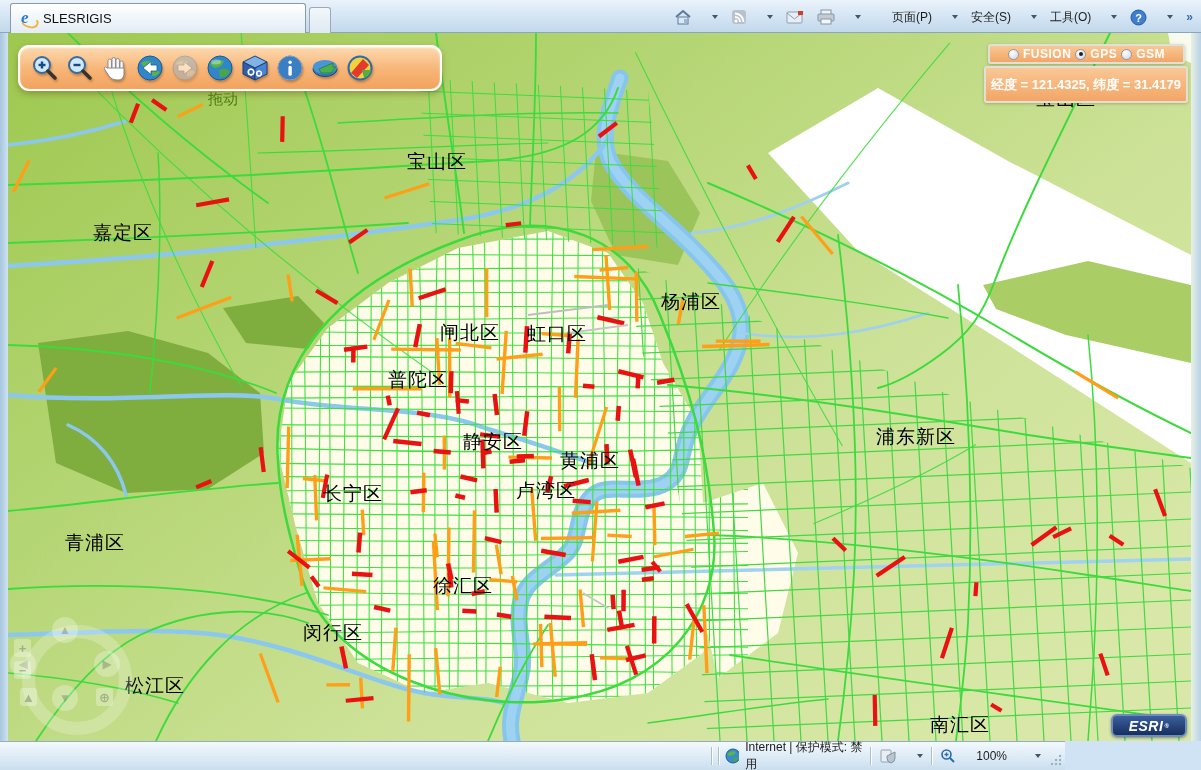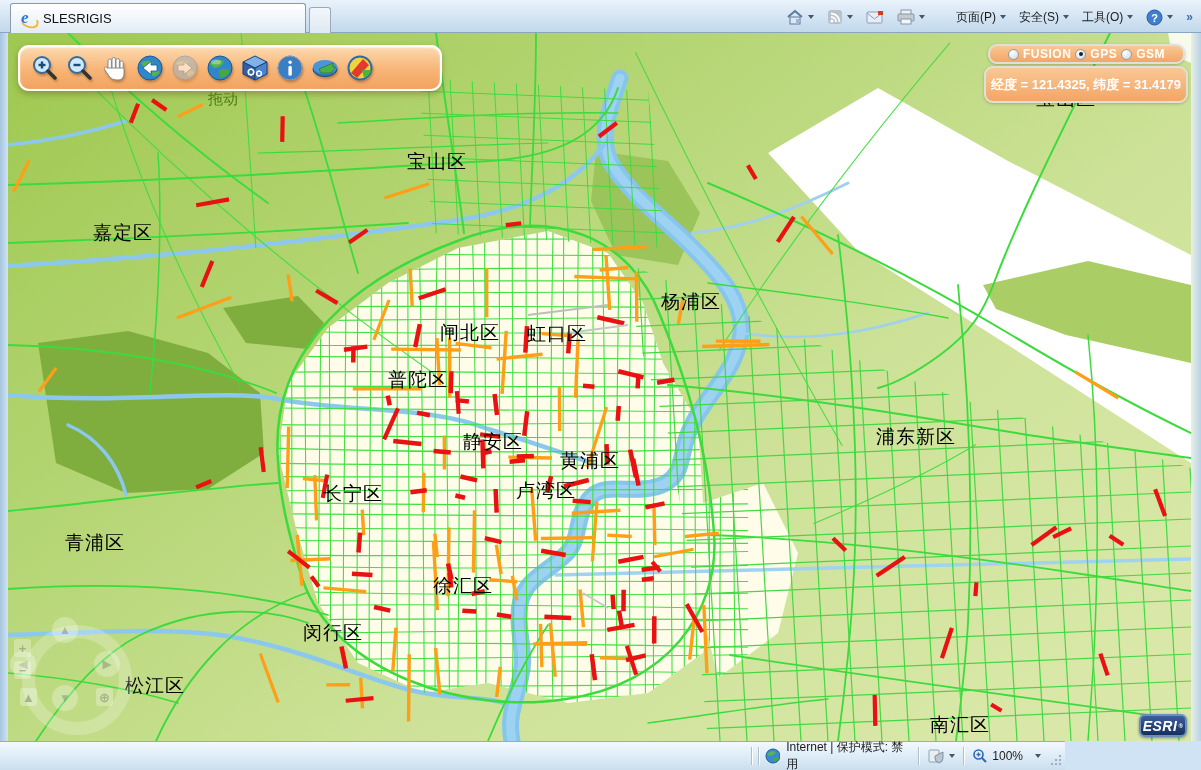--- a/index.html
+++ b/index.html
@@ -13,21 +13,21 @@
     background:linear-gradient(#ffffff,#f2f7fb 45%,#e2ecf5);border:1px solid #8a9aa9;border-bottom:none;
     border-radius:3px 3px 0 0;display:flex;align-items:center;gap:7px;padding:0 9px;font-size:13px;color:#111}
   .tab-stub{position:absolute;left:309px;top:7px;width:22px;height:26px;box-sizing:border-box;
     background:linear-gradient(#f2f7fb,#dfe9f2);border:1px solid #9aaaba;border-bottom:none;border-radius:3px 3px 0 0}
   .ie-ico{width:16px;height:16px;position:relative;flex:0 0 auto}
   .ie-ico .e{position:absolute;left:1px;top:-3px;font:bold italic 17px "Liberation Serif",serif;color:#2a7ad4}
   .ie-ico .swoosh{position:absolute;left:0;top:4px;width:15px;height:9px;border:2px solid #f4b63a;
     border-top-color:transparent;border-left-color:transparent;border-radius:50%;transform:rotate(18deg)}
   .cmdbar{position:absolute;right:6px;top:4px;height:26px;display:flex;align-items:center;gap:9px;
     font-size:12px;color:#1c1c1c;white-space:nowrap}
-  .cmd-item{display:flex;align-items:center;gap:4px;padding:2px 2px;cursor:default}
+  .cmd-item{display:flex;align-items:center;gap:20px;padding:2px 2px;cursor:default}
   .dd{width:0;height:0;border-left:3.5px solid transparent;border-right:3.5px solid transparent;border-top:4px solid #44566a}
   .csep{width:9px}
 
   
   .border-left{position:absolute;left:0;top:33px;width:8px;height:708px;background:linear-gradient(90deg,#a6c5de,#cfe3f2)}
   .border-right{position:absolute;left:1191px;top:33px;width:10px;height:708px;background:linear-gradient(90deg,#e7f1e4,#b9d2e6)}
   .statusbar{position:absolute;left:0;top:741px;width:1065px;height:29px;box-sizing:border-box;
     background:linear-gradient(#f3f8fd,#dcebf6 55%,#cbdeee);border-top:1px solid #93adc4;
     display:flex;align-items:center;font-size:12px;color:#1c1c1c}
   .ssep{width:1px;height:18px;background:#aebfce;box-shadow:1px 0 0 #fff;margin:0 6px}
@@ -50,42 +50,42 @@
   .map-toolbar{position:absolute;left:10px;top:12px;width:424px;height:46px;box-sizing:border-box;
     border-radius:11px;border:2px solid #ffffff;
     background:linear-gradient(#fcd9ae,#f7b476 55%,#f2a35f);
     box-shadow:0 3px 6px rgba(90,55,15,.35), inset 0 1px 2px rgba(255,255,255,.7);
     display:flex;align-items:center;gap:4px;padding:0 9px}
   .tool-btn{width:31px;height:31px;border:none;background:transparent;padding:0;cursor:pointer;
     display:flex;align-items:center;justify-content:center;filter:drop-shadow(1px 2px 1px rgba(80,45,10,.35))}
   .drag-tip{position:absolute;left:200px;top:57px;font-size:15px;font-weight:normal;color:#4d7c0f}
 
   
-  .pill{position:absolute;box-sizing:border-box;border:2px solid #dfe0d8;border-radius:9px;
+  .pill{position:absolute;box-sizing:border-box;border:2px solid #dfe0d8;border-radius:3px;
     background:linear-gradient(#f9c795,#f3a666);box-shadow:0 1px 3px rgba(90,55,15,.3);
     display:flex;align-items:center;justify-content:center;color:#fff;font-weight:bold}
   .mode-pill{left:980px;top:11px;width:197px;height:20px;gap:4px;font-size:12px;letter-spacing:.5px}
   .mode-opt{display:flex;align-items:center;gap:4px;cursor:pointer}
   .radio{width:11px;height:11px;border-radius:50%;border:1px solid #8d9aa5;box-sizing:border-box;
     background:radial-gradient(circle at 35% 30%,#ffffff,#cdd6de);position:relative;flex:0 0 auto}
   .radio.selected::after{content:"";position:absolute;left:2.5px;top:2.5px;width:4px;height:4px;border-radius:50%;background:#222}
   .coord-pill{left:976px;top:33px;width:204px;height:37px;font-size:13px}
 
   
   .nav{position:absolute;opacity:.5}
   .nav-ring{left:14px;top:592px;width:84px;height:84px;border-radius:50%;border:13px solid rgba(255,255,255,.45)}
   .nav-btn{width:26px;height:26px;border-radius:50%;background:rgba(255,255,255,.55);color:rgba(140,140,140,.9);
     display:flex;align-items:center;justify-content:center;font-size:12px;cursor:pointer}
   .nav-up{left:44px;top:584px}.nav-right{left:86px;top:618px}.nav-down{left:44px;top:652px}.nav-left{left:2px;top:618px}
   .nav-sq{width:17px;height:18px;border-radius:3px;background:rgba(255,255,255,.6);color:rgba(130,130,130,.95);
     display:flex;align-items:center;justify-content:center;font-size:13px;font-weight:bold;cursor:pointer}
   .nav-plus{left:6px;top:606px}.nav-minus{left:6px;top:628px}
   .nav-mtn{left:12px;top:655px}.nav-globe{left:88px;top:655px}
 
-  .esri{position:absolute;right:4px;bottom:4px;width:48px;height:23px;box-sizing:border-box;
+  .esri{position:absolute;right:4px;bottom:4px;width:76px;height:23px;box-sizing:border-box;
     background:linear-gradient(#3c5e9e,#16305e);border:2px solid #6d8cc0;border-radius:6px;
     color:#fff;font-style:italic;font-weight:bold;font-size:14px;letter-spacing:.5px;
     display:flex;align-items:center;justify-content:center;box-shadow:0 1px 3px rgba(0,0,0,.4)}
   .esri sup{font-size:6px;margin-left:1px}
 
   .sb-zone{display:flex;align-items:center;gap:6px}
   .sb-right{display:flex;align-items:center;margin-left:auto}
 </style>
 </head>
 <body>

